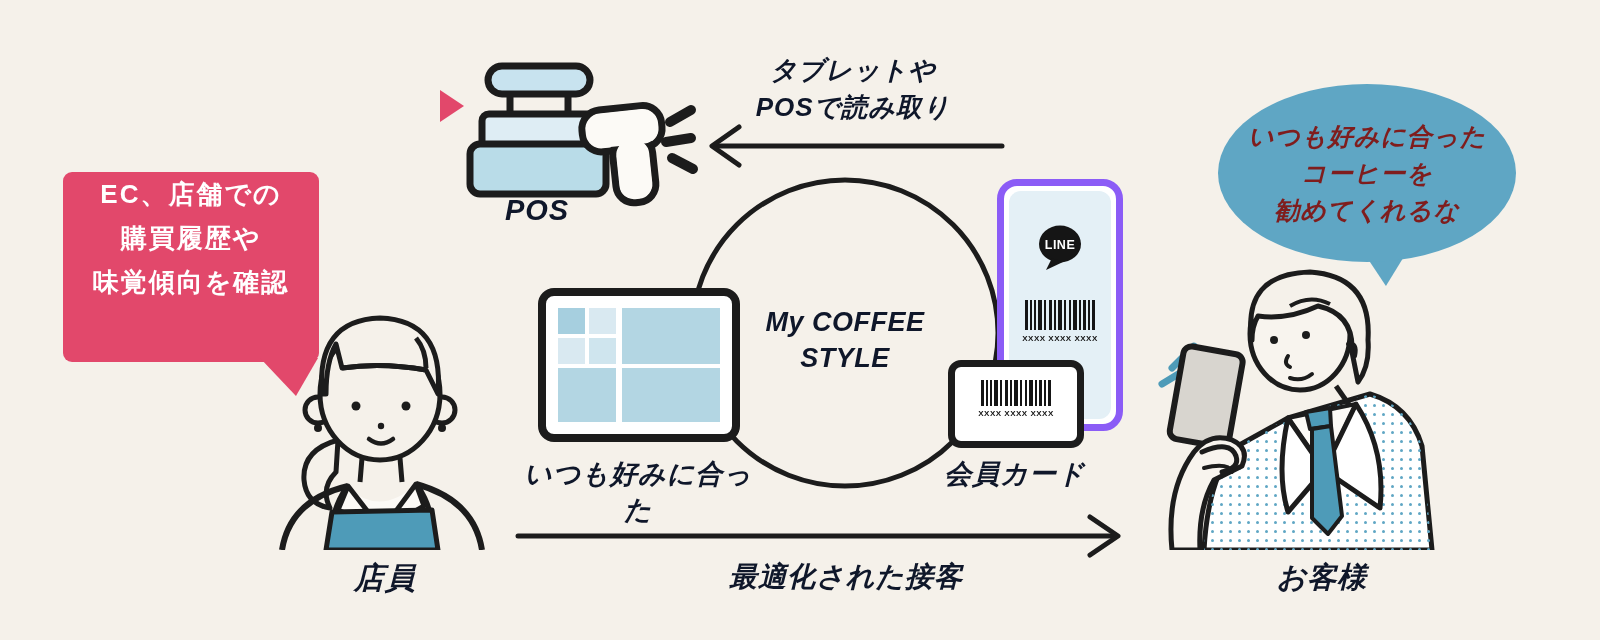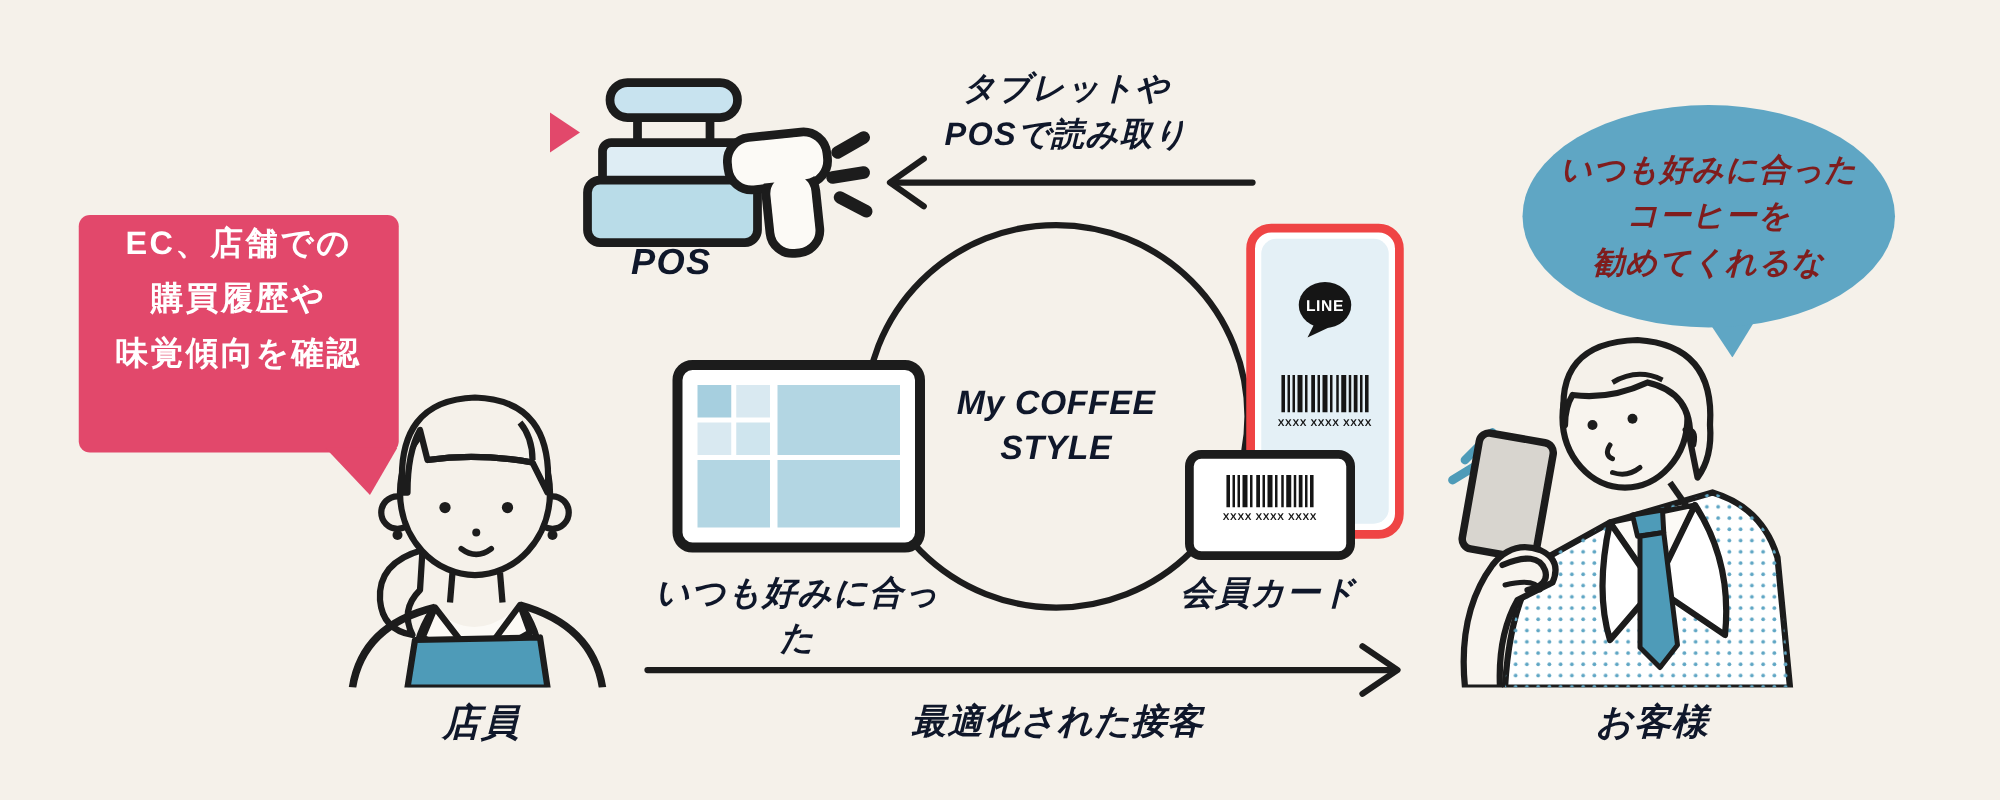--- a/index.html
+++ b/index.html
@@ -61,21 +61,21 @@
   .flow-label{left:716px;top:558px;width:260px;font-size:28px;z-index:4;}
   
   .tablet{
     left:538px;top:288px;width:186px;height:138px;background:#fff;
     border:8px solid #1C1C1C;border-radius:16px;z-index:2;
   }
   .tablet .tile{position:absolute;}
   
   .phone{
     left:997px;top:179px;width:112px;height:238px;background:#fff;
-    border:7px solid #ef4444;border-radius:20px;z-index:2;
+    border:7px solid #8b5cf6;border-radius:20px;z-index:2;
   }
   .phone .screen{position:absolute;left:5px;top:5px;width:102px;height:228px;background:#E4F0F6;border-radius:12px;}
   .phone .line-icon{position:absolute;left:32px;top:38px;}
   .phone .barcode{position:absolute;left:21px;top:114px;}
   .barcode-caption{
     position:absolute;width:100%;text-align:center;
     font-size:8px;font-weight:700;letter-spacing:0.5px;color:#151515;
   }
   .phone .barcode-caption{top:148px;}
   

